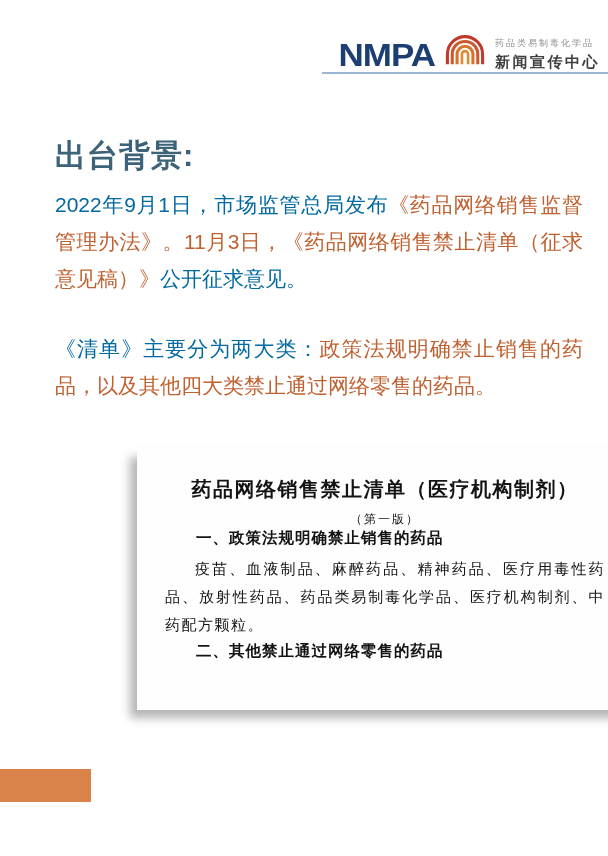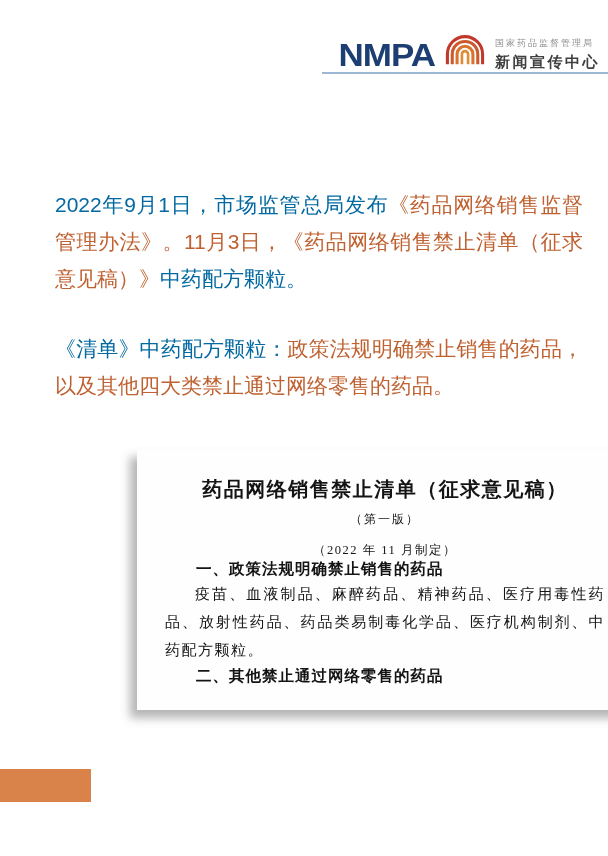--- a/index.html
+++ b/index.html
@@ -119,20 +119,21 @@
     font-weight: bold;
     text-indent: 2em;
     letter-spacing: 1px;
   }
   .doc-body {
     font-size: 15px;
     line-height: 28px;
     letter-spacing: 1.5px;
     text-indent: 2em;
     text-align: justify;
+    margin-top: 6px;
   }
   .doc-sec-heading.second { margin-top: 2px; }
 
   
   .bottom-bar {
     position: absolute;
     left: 0;
     top: 769px;
     width: 91px;
     height: 33px;
@@ -148,39 +149,39 @@
     <div class="nmpa-wordmark">NMPA</div>
     <span>
       <svg class="arc-icon" viewBox="0 0 100 100" aria-hidden="true">
         <path d="M 10 78 L 10 55 A 40 40 0 0 1 90 55 L 90 78" fill="none" stroke="#c0392b" stroke-width="7"></path>
         <path d="M 21 78 L 21 55 A 29 29 0 0 1 79 55 L 79 78" fill="none" stroke="#cc5a2e" stroke-width="7"></path>
         <path d="M 32 78 L 32 55 A 18 18 0 0 1 68 55 L 68 78" fill="none" stroke="#d87330" stroke-width="7"></path>
         <path d="M 43 78 L 43 55 A 7 7 0 0 1 57 55 L 57 78" fill="none" stroke="#e08b35" stroke-width="6"></path>
       </svg>
     </span>
     <div class="logo-text-block">
-      <div class="org-name">国家药品监督管理局</div>
+      <div class="org-name">药品类易制毒化学品</div>
       <div class="center-name">新闻宣传中心</div>
     </div>
   </div>
   <div class="header-divider"></div>
 
+  <div class="section-heading">出台背景:</div>
 
   <div class="para para-1">
-    <span class="txt-blue">2022年9月1日，市场监管总局发布</span><span class="txt-orange">《药品网络销售监督管理办法》。11月3日，《药品网络销售禁止清单（征求意见稿）》</span><span class="txt-blue">中药配方颗粒。</span>
+    <span class="txt-blue">2022年9月1日，市场监管总局发布</span><span class="txt-orange">《药品网络销售监督管理办法》。11月3日，《药品网络销售禁止清单（征求意见稿）》</span><span class="txt-blue">公开征求意见。</span>
   </div>
 
   <div class="para para-2">
-    <span class="txt-blue">《清单》中药配方颗粒：</span><span class="txt-orange">政策法规明确禁止销售的药品，以及其他四大类禁止通过网络零售的药品。</span>
+    <span class="txt-blue">《清单》主要分为两大类：</span><span class="txt-orange">政策法规明确禁止销售的药品，以及其他四大类禁止通过网络零售的药品。</span>
   </div>
 
   <div class="doc-card">
-    <div class="doc-title">药品网络销售禁止清单（征求意见稿）</div>
+    <div class="doc-title">药品网络销售禁止清单（医疗机构制剂）</div>
     <div class="doc-edition">（第一版）</div>
-    <div class="doc-dateline">（2022 年 11 月制定）</div>
     <div class="doc-sec-heading">一、政策法规明确禁止销售的药品</div>
     <div class="doc-body">疫苗、血液制品、麻醉药品、精神药品、医疗用毒性药品、放射性药品、药品类易制毒化学品、医疗机构制剂、中药配方颗粒。</div>
     <div class="doc-sec-heading second">二、其他禁止通过网络零售的药品</div>
   </div>
 
   <div class="bottom-bar"></div>
 
 </div>
 
 </body></html>

